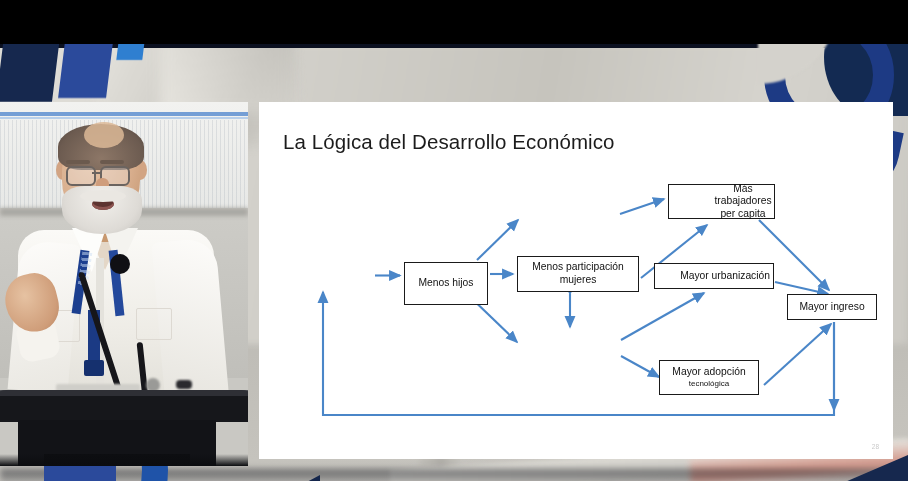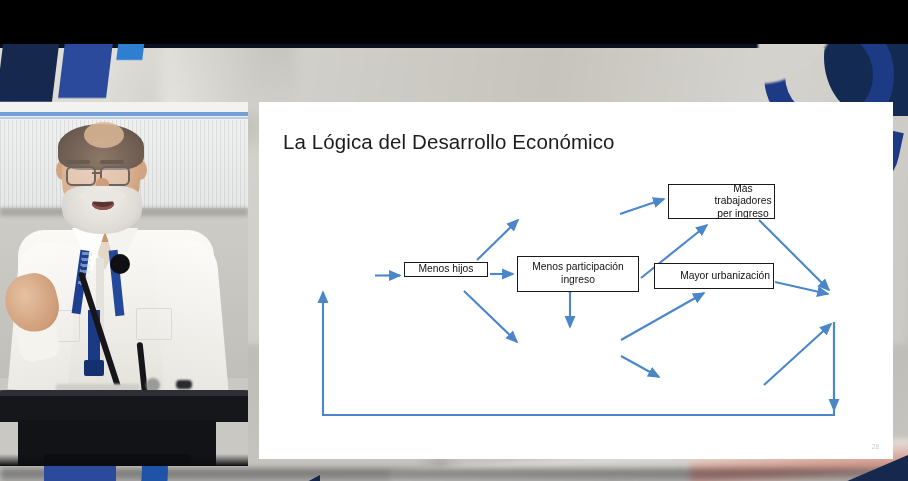--- a/index.html
+++ b/index.html
@@ -282,40 +282,47 @@
           <line x1="505" y1="283" x2="572" y2="222"></line>
         </g>
 
         <line x1="311" y1="192" x2="311" y2="225" stroke="#4a86c8" stroke-width="2.1" marker-start="url(#ah2)" marker-end="url(#ah)"></line>
 
         <path d="M 575,220 L 575,313 L 64,313 L 64,190" stroke="#4a86c8" stroke-width="2.1" fill="none" marker-end="url(#ah)"></path>
         <path d="M 575,220 L 575,308" stroke="#4a86c8" stroke-width="2.1" fill="none" marker-end="url(#ah)"></path>
       </svg>
 
 
-      <div class="node" style="left:145px;top:160px;width:84px;height:15px;text-align:center;">
+      <div class="node" style="left:145px;top:160px;width:84px;height:43px;text-align:center;">
         <span>Menos hijos</span>
       </div>
 
 
       <div class="node" style="left:409px;top:82px;width:107px;height:35px;padding-left:46px;">
         <span>Más trabajadores</span>
-        <span>per ingreso</span>
+        <span>per capita</span>
       </div>
 
       <div class="node" style="left:258px;top:154px;width:122px;height:36px;">
         <span>Menos participación</span>
-        <span>ingreso</span>
+        <span>mujeres</span>
       </div>
 
       <div class="node" style="left:395px;top:161px;width:120px;height:26px;align-items:flex-end;">
         <span>Mayor urbanización</span>
       </div>
 
-
-
+      <div class="node" style="left:528px;top:192px;width:90px;height:26px;">
+        <span>Mayor ingreso</span>
+      </div>
+
+
+      <div class="node" style="left:400px;top:258px;width:100px;height:35px;">
+        <span>Mayor adopción</span>
+        <span class="sub">tecnológica</span>
+      </div>
 
     </div>
 
     <div id="slide-num">28</div>
   </div>
 
 </div>
 
 </body></html>

